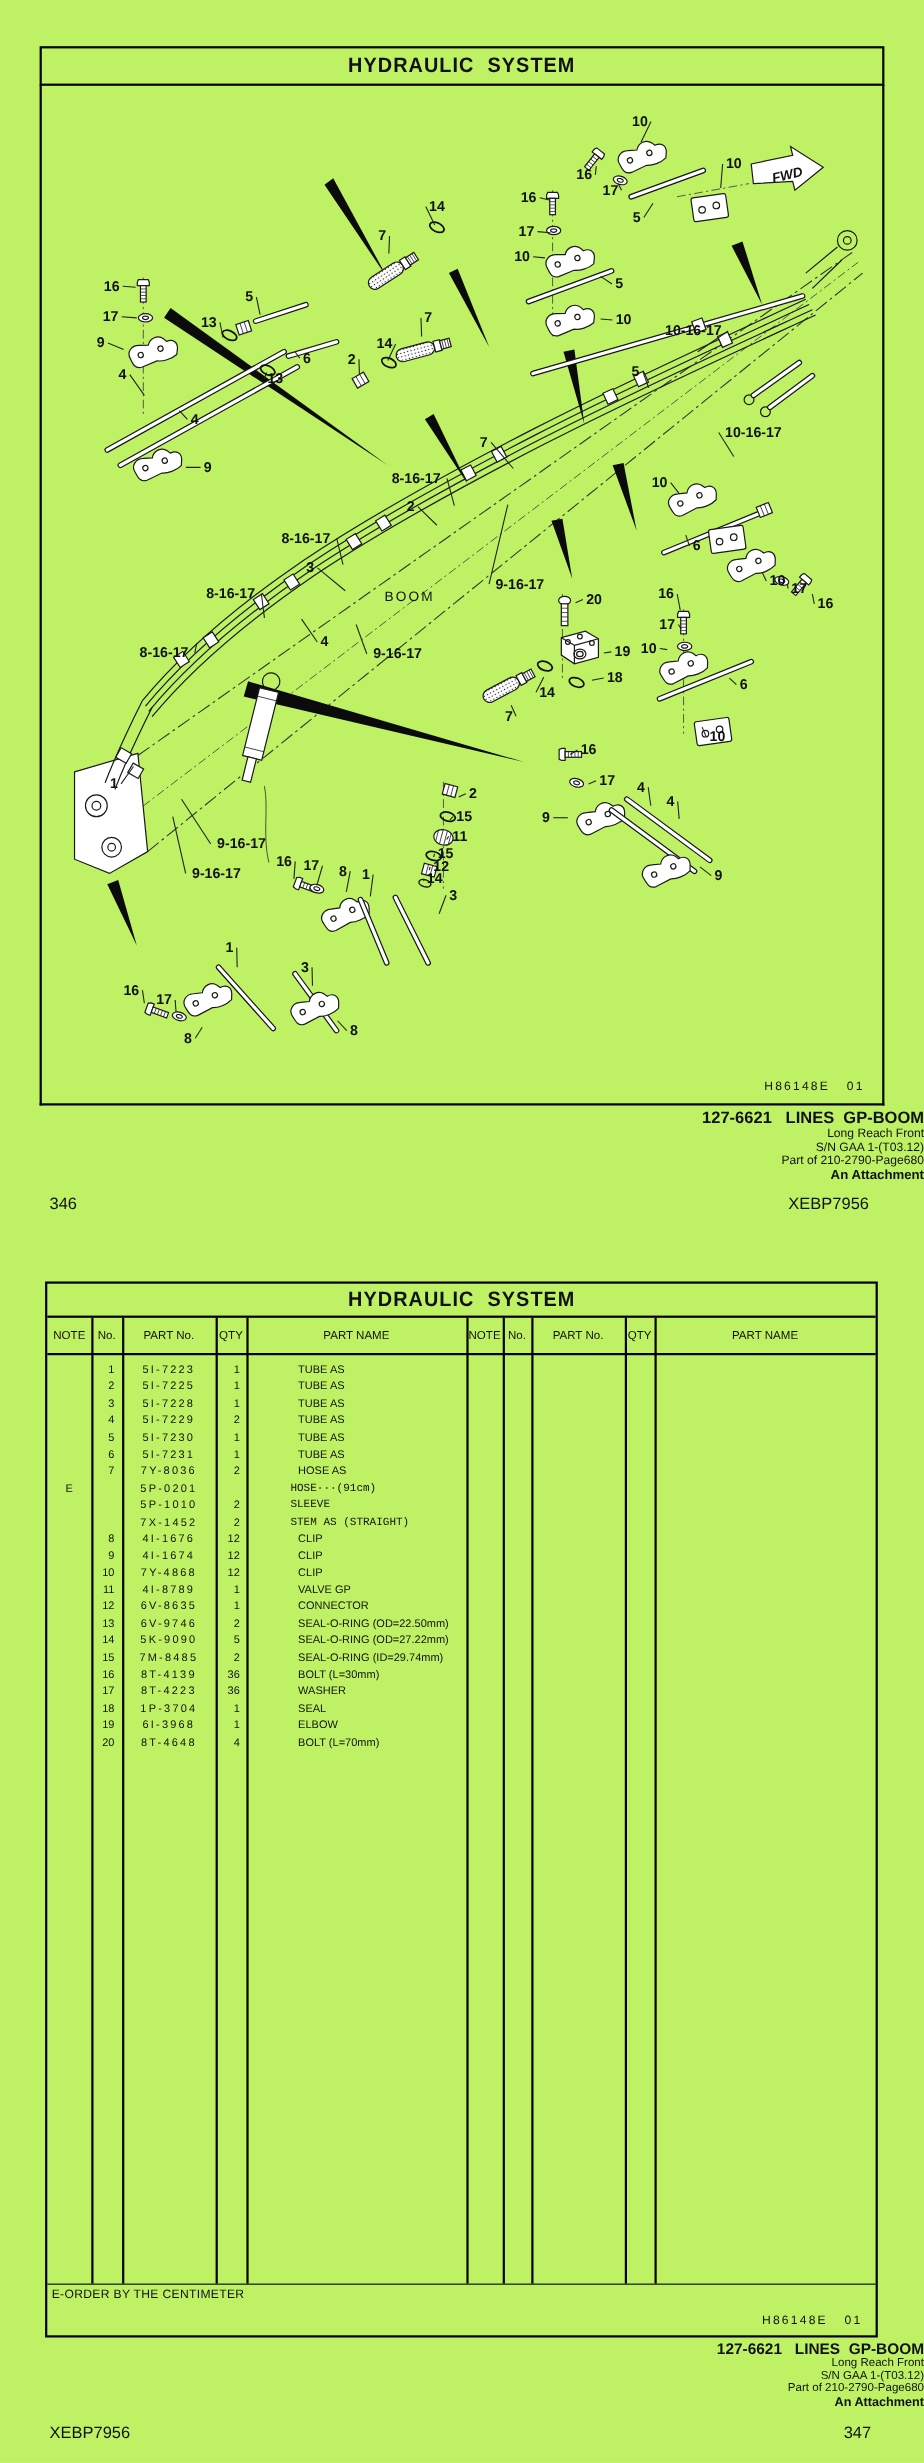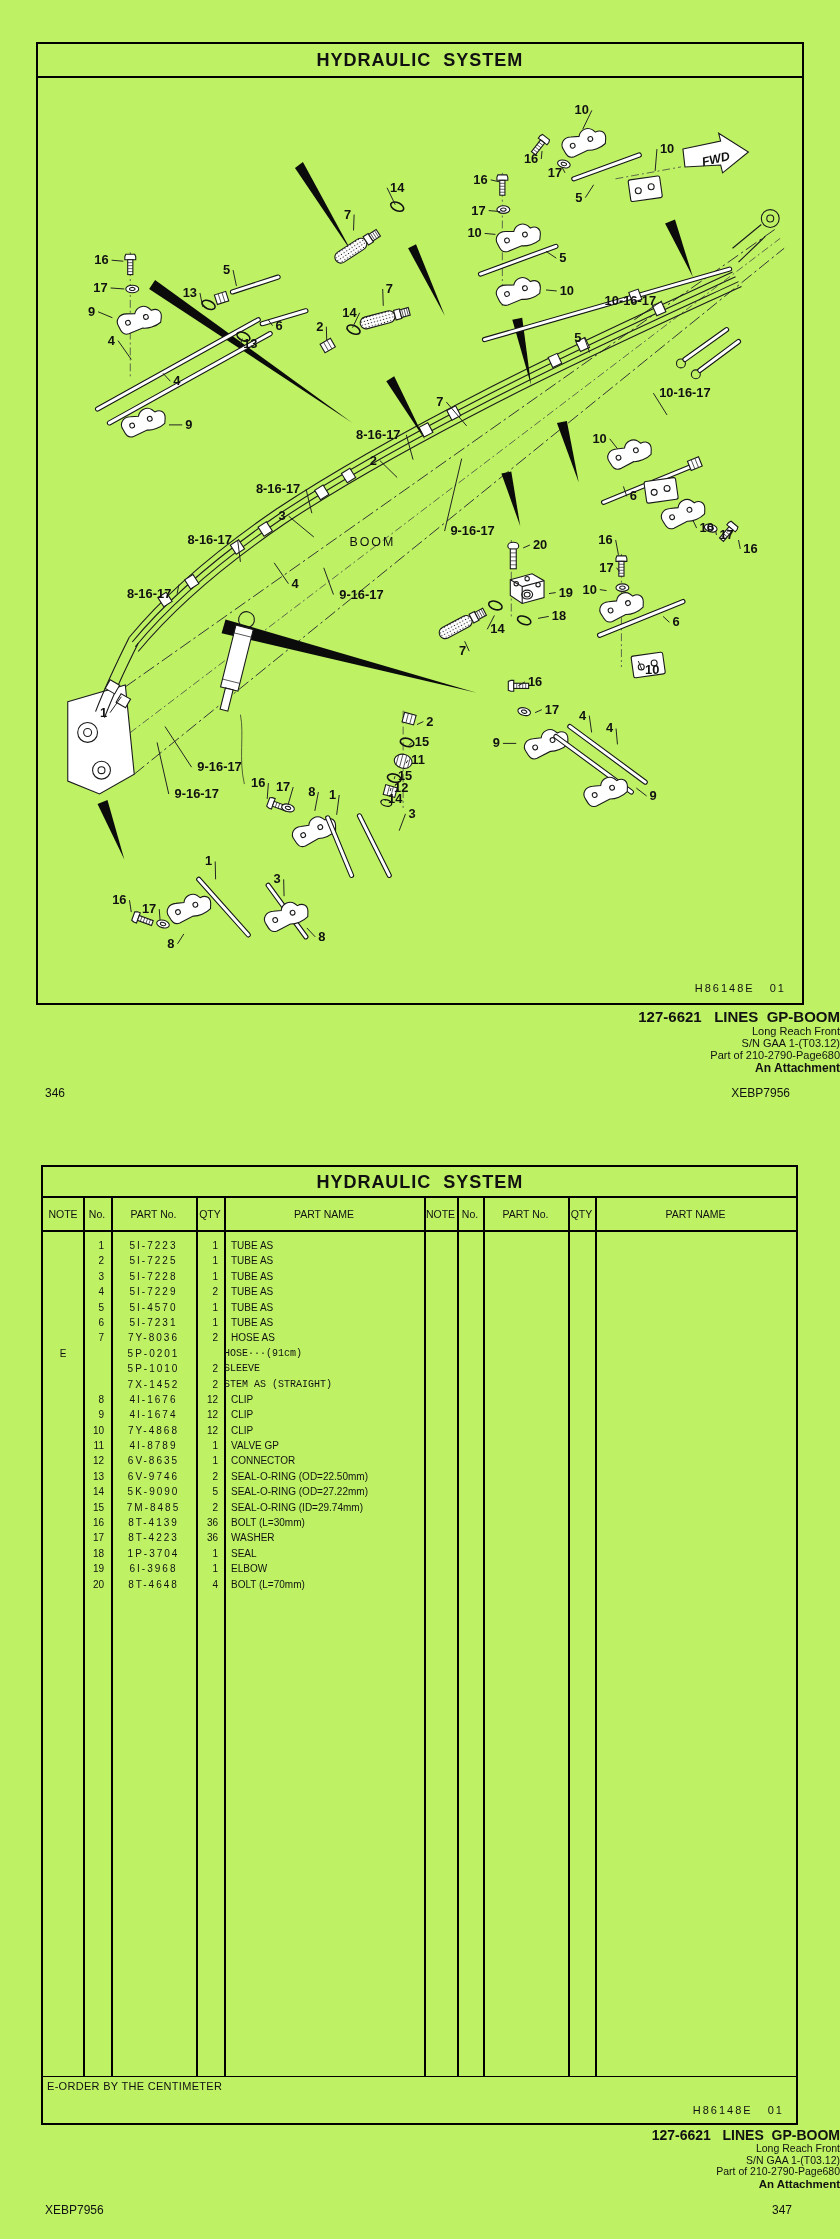--- a/index.html
+++ b/index.html
@@ -14,40 +14,40 @@
   .figcode{position:absolute;right:16px;bottom:9px;font-size:11px;letter-spacing:2px;white-space:pre;}
   .caption{position:absolute;left:0;width:100%;text-align:right;}
   .cap1{top:1009px;}
   .cap2{top:2128px;}
   .cap-title{font-size:15px;font-weight:700;line-height:16px;white-space:pre;}
   .cap-sub{font-size:11px;line-height:12px;}
   .cap-att{font-size:12px;font-weight:700;line-height:14px;}
   .cap2 .cap-title{font-size:14px;line-height:15px;}
   .cap2 .cap-sub{font-size:10.5px;line-height:11.5px;}
   .cap2 .cap-att{font-size:11.5px;line-height:13px;}
-  .ids{position:absolute;font-size:12px;}
+  .ids{position:absolute;font-size:15px;}
   
   .p2-box{position:absolute;left:41px;top:1165px;width:757px;height:960px;
     border:2px solid #000;box-sizing:border-box;}
   .p2-title{position:absolute;left:0;top:0;width:100%;height:31px;border-bottom:2px solid #000;
     box-sizing:border-box;display:flex;align-items:center;justify-content:center;}
   .hdr-row{position:absolute;left:0;top:31px;width:100%;height:34px;border-bottom:2px solid #000;
     box-sizing:border-box;display:flex;align-items:center;font-size:10.5px;}
   .hc{text-align:center;box-sizing:border-box;}
   .w-note{width:40px}.w-no{width:28px}.w-part{width:85px}.w-qty{width:28px}.w-name{width:200px}
   .w-note2{width:33px}.w-no2{width:26px}.w-part2{width:85px}.w-qty2{width:27px}.w-name2{flex:1}
   .vline{position:absolute;top:31px;bottom:47px;width:1.5px;background:#000;}
   .tbody{position:absolute;left:0;top:65px;right:0;bottom:47px;padding-top:6px;overflow:hidden;}
   .trow{display:flex;height:15.4px;align-items:center;font-size:10px;line-height:15.4px;}
   .tc{box-sizing:border-box;white-space:nowrap;}
   .tc-note{width:40px;text-align:center;}
   .tc-no{width:28px;text-align:right;padding-right:7px;}
   .tc-part-no{width:85px;text-align:center;letter-spacing:2px;}
   .tc-qty{width:28px;text-align:right;padding-right:6px;}
-  .tc-part-name{width:200px;text-align:left;padding-left:7px;}
+  .tc-part-name{width:200px;text-align:left;padding-left:7px;margin-left:40px;}
   .tc-part-name.indent{padding-left:0;font-family:Liberation Mono, monospace;}
   .tc-note2{width:33px}.tc-no2{width:26px}.tc-part-no2{width:85px}.tc-qty2{width:27px}.tc-part-name2{flex:1}
   .p2-footer{position:absolute;left:0;bottom:0;width:100%;height:47px;border-top:1.5px solid #000;
     box-sizing:border-box;}
   .order-note{position:absolute;left:4px;top:3px;font-size:11px;letter-spacing:.3px;}
   .p2-figcode{position:absolute;right:12px;bottom:7px;font-size:11px;letter-spacing:2px;white-space:pre;}
   
   svg{display:block;width:100%;height:100%;}
   .oln{fill:none;stroke:#1a1a1a;stroke-width:1.1;}
   .fill-w{fill:#fff;stroke:#1a1a1a;stroke-width:1.1;}
@@ -555,21 +555,21 @@
           <div class="tc tc-part-name">TUBE AS</div>
           <div class="tc tc-note2"></div>
           <div class="tc tc-no2"></div>
           <div class="tc tc-part-no2"></div>
           <div class="tc tc-qty2"></div>
           <div class="tc tc-part-name2"></div>
         </div>
         <div class="trow">
           <div class="tc tc-note"></div>
           <div class="tc tc-no">5</div>
-          <div class="tc tc-part-no">5I-4570</div>
+          <div class="tc tc-part-no">5I-7230</div>
           <div class="tc tc-qty">1</div>
           <div class="tc tc-part-name">TUBE AS</div>
           <div class="tc tc-note2"></div>
           <div class="tc tc-no2"></div>
           <div class="tc tc-part-no2"></div>
           <div class="tc tc-qty2"></div>
           <div class="tc tc-part-name2"></div>
         </div>
         <div class="trow">
           <div class="tc tc-note"></div>

